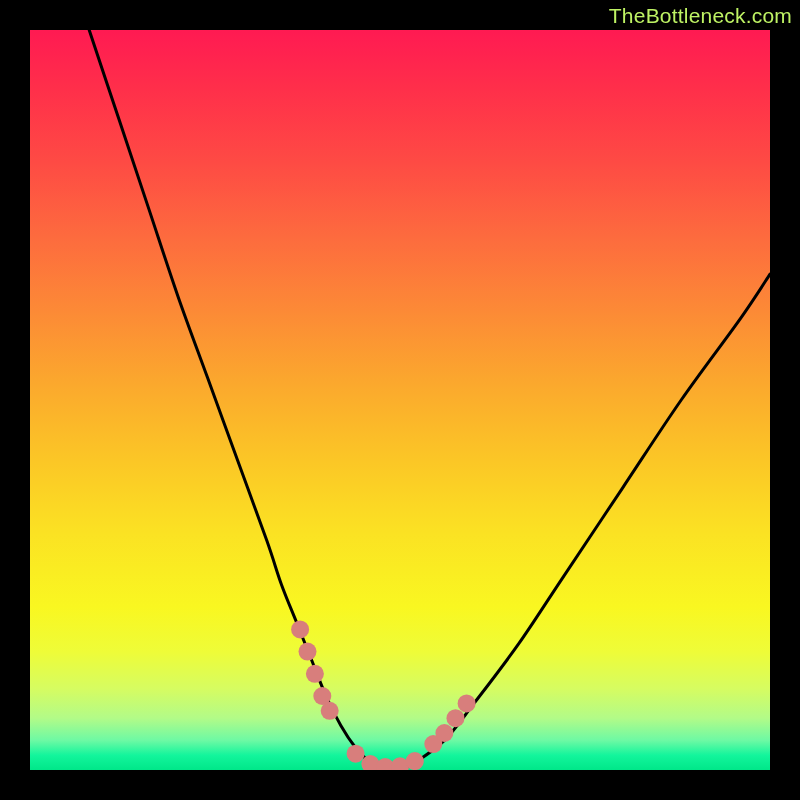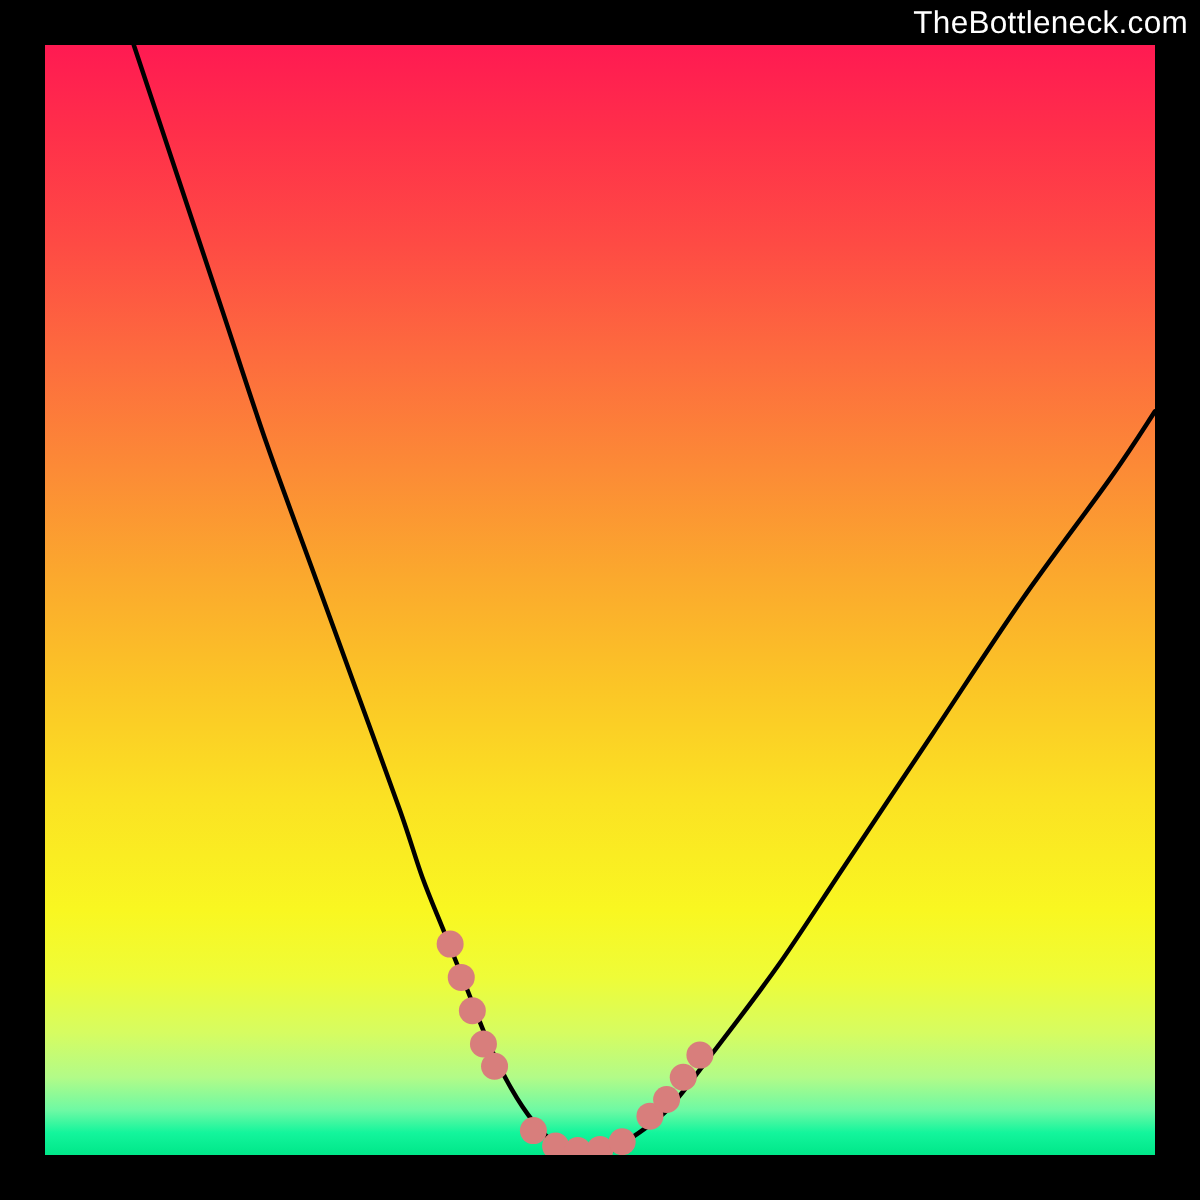--- a/index.html
+++ b/index.html
@@ -42,21 +42,21 @@
       #b2fb88 93%,
       #6df9a4 96%,
       #13f59c 98%,
       #00e789 100%
     );
   }
   .watermark {
     position: absolute;
     top: 4px;
     right: 8px;
-    color: #ffffff;
+    color: #bef264;
     font-size: 21px;
     font-weight: 500;
     letter-spacing: 0.2px;
     z-index: 20;
   }
   svg.curve {
     position: absolute;
     left: 0;
     top: 0;
     width: 740px;

